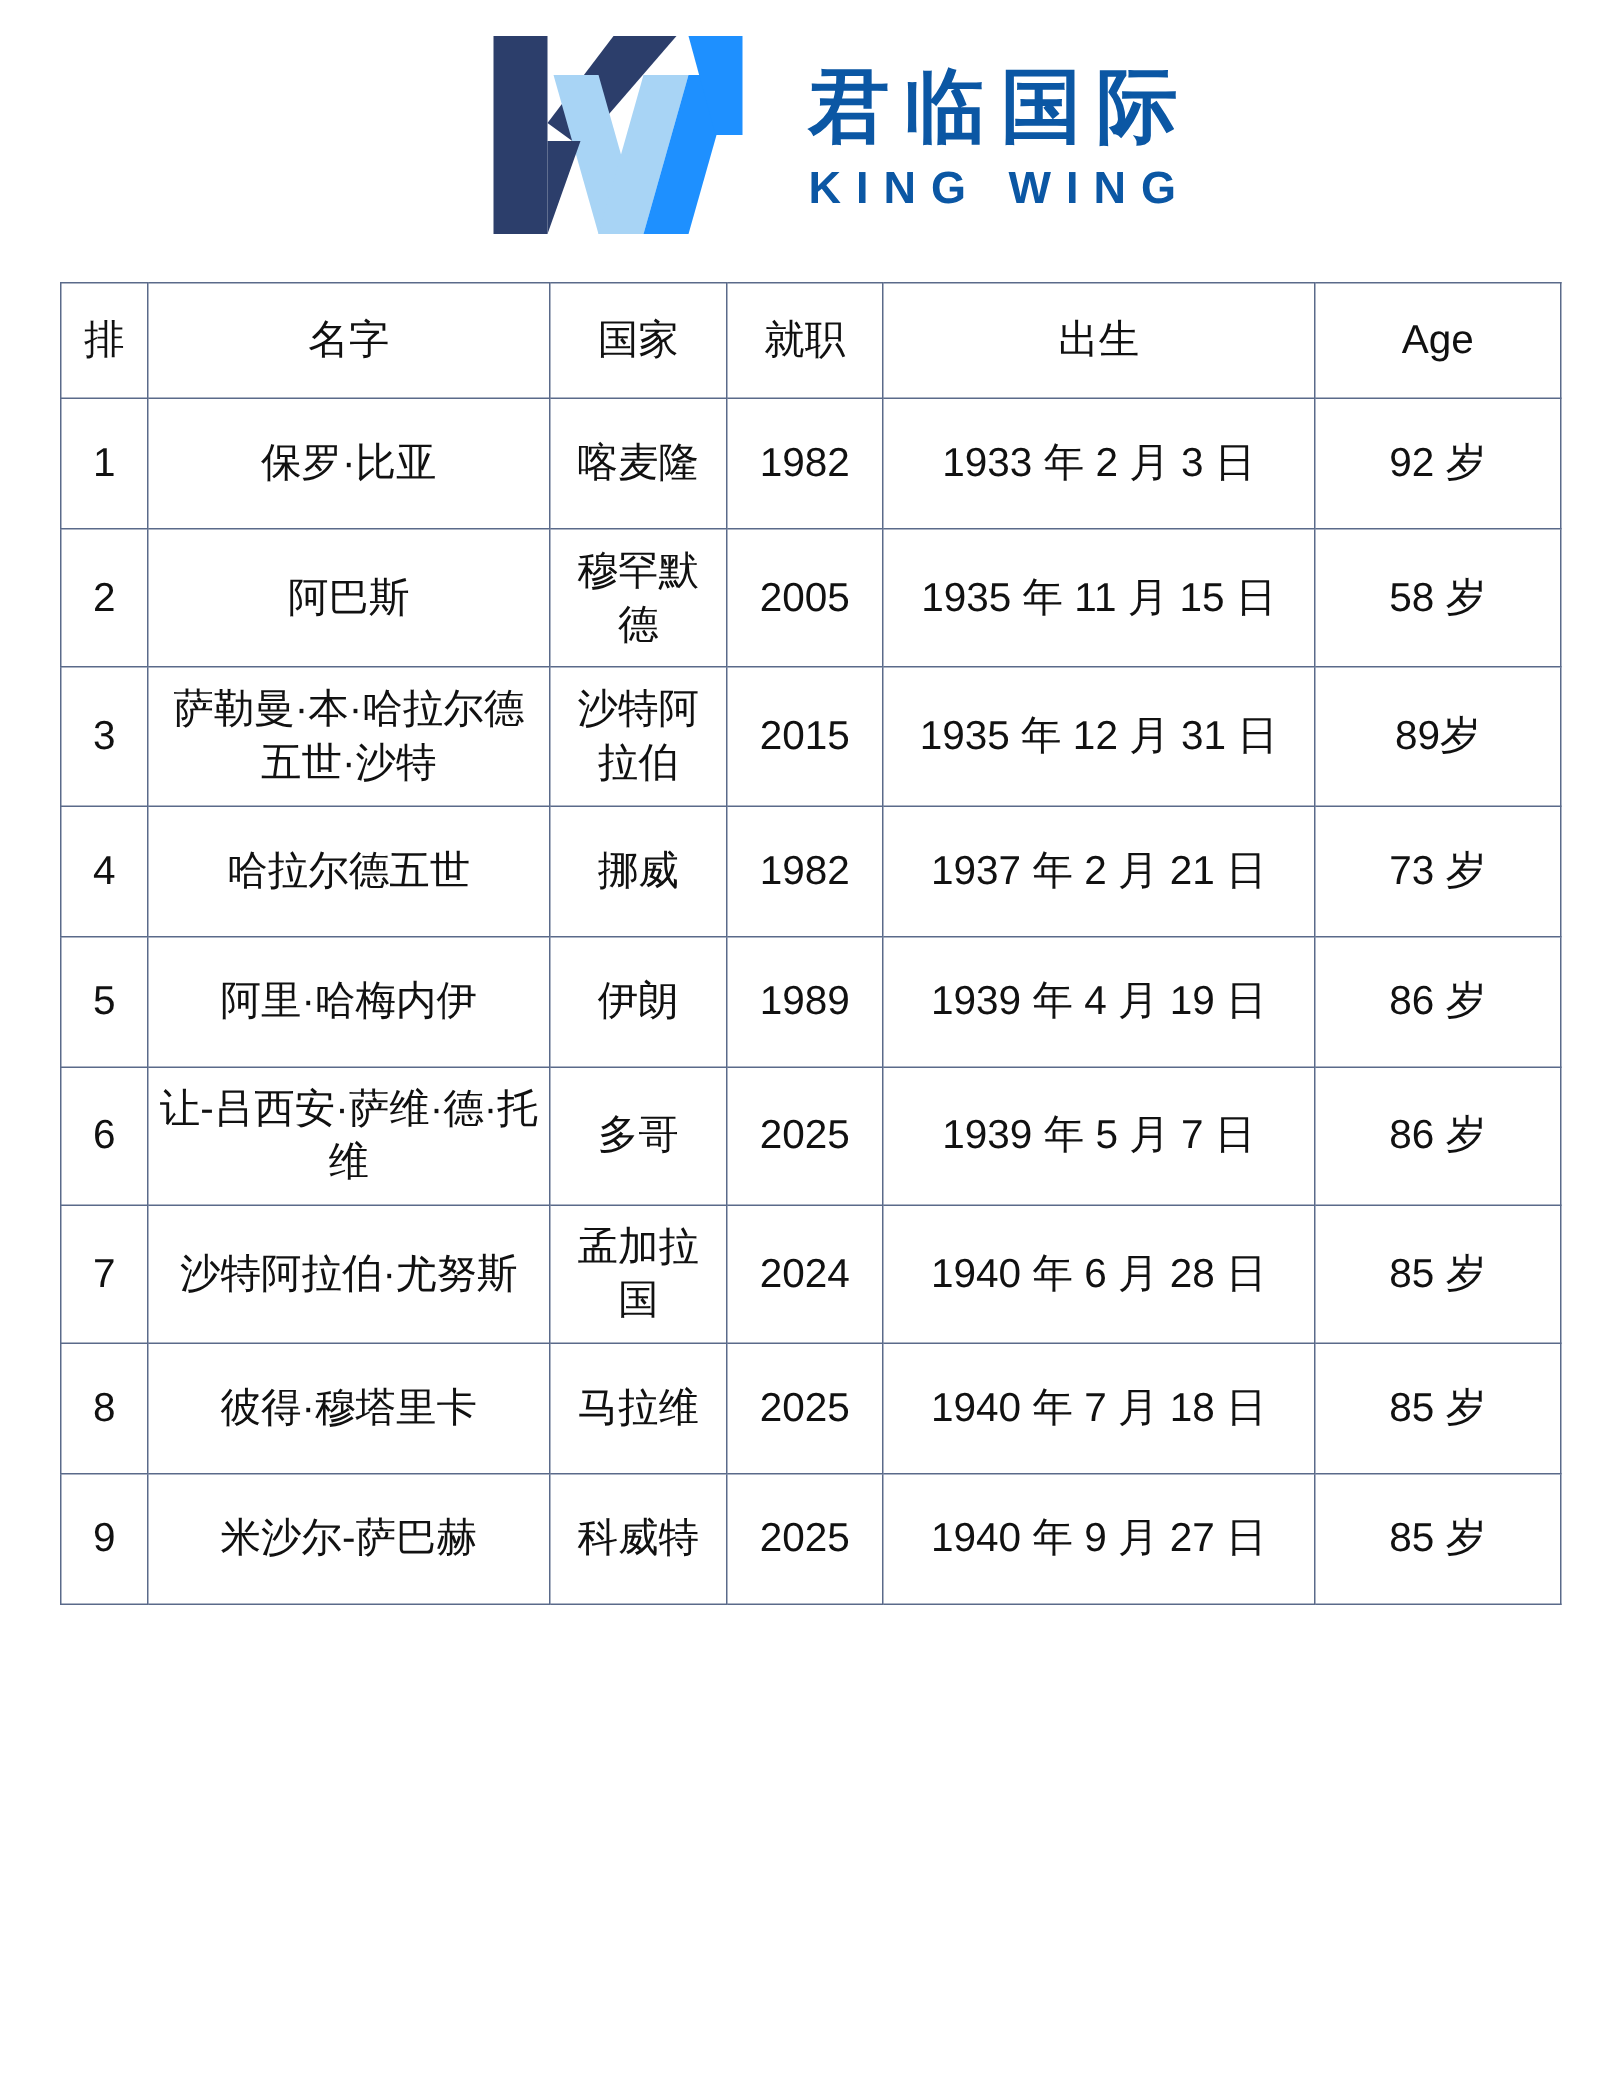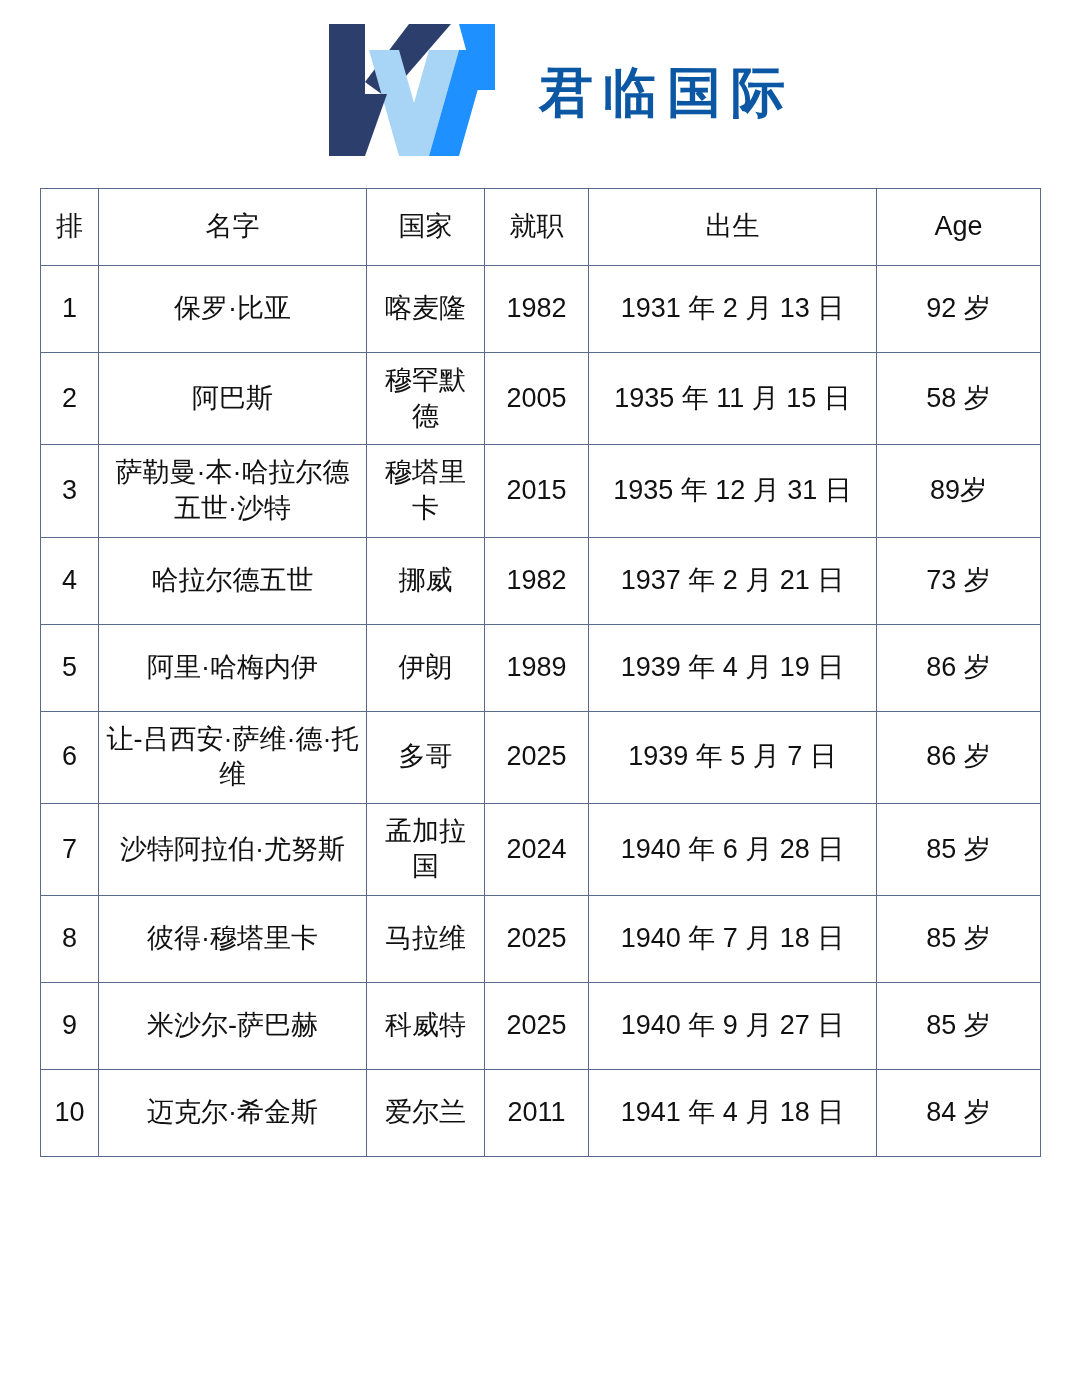--- a/index.html
+++ b/index.html
@@ -108,20 +108,21 @@
       <polygon points="104,136 74,136 104,30 134,30" fill="#a8d4f5"></polygon>
 
       <polygon points="104,136 134,136 164,30 134,30" fill="#1e90ff"></polygon>
       <polygon points="134,4 170,4 170,70 152,70" fill="#1e90ff"></polygon>
 
       <polygon points="40,74 62,74 40,136" fill="#2c3e6b"></polygon>
     </svg>
   </div>
   <div class="logo-text">
     <div class="logo-cn">君临国际</div>
+    <div class="logo-en">KING WING</div>
   </div>
 </div>
 
 <div class="table-wrap">
   <table class="leaders">
     <colgroup>
       <col class="c-rank">
         <col class="c-name">
         <col class="c-country">
       <col class="c-year">
@@ -137,35 +138,35 @@
         <th>出生</th>
         <th>Age</th>
       </tr>
     </thead>
     <tbody>
       <tr>
         <td>1</td>
         <td>保罗·比亚</td>
         <td>喀麦隆</td>
         <td>1982</td>
-        <td>1931 年 2 月 13 日</td>
+        <td>1933 年 2 月 3 日</td>
         <td>92 岁</td>
       </tr>
       <tr>
         <td>2</td>
         <td>阿巴斯</td>
         <td>穆罕默德</td>
         <td>2005</td>
         <td>1935 年 11 月 15 日</td>
         <td>58 岁</td>
       </tr>
       <tr>
         <td>3</td>
         <td>萨勒曼·本·哈拉尔德五世·沙特</td>
-        <td>穆塔里卡</td>
+        <td>沙特阿拉伯</td>
         <td>2015</td>
         <td>1935 年 12 月 31 日</td>
         <td>89岁</td>
       </tr>
       <tr>
         <td>4</td>
         <td>哈拉尔德五世</td>
         <td>挪威</td>
         <td>1982</td>
         <td>1937 年 2 月 21 日</td>
@@ -204,23 +205,15 @@
         <td>85 岁</td>
       </tr>
       <tr>
         <td>9</td>
         <td>米沙尔-萨巴赫</td>
         <td>科威特</td>
         <td>2025</td>
         <td>1940 年 9 月 27 日</td>
         <td>85 岁</td>
       </tr>
-      <tr>
-        <td>10</td>
-        <td>迈克尔·希金斯</td>
-        <td>爱尔兰</td>
-        <td>2011</td>
-        <td>1941 年 4 月 18 日</td>
-        <td>84 岁</td>
-      </tr>
     </tbody>
   </table>
 </div>
 
 </body></html>

